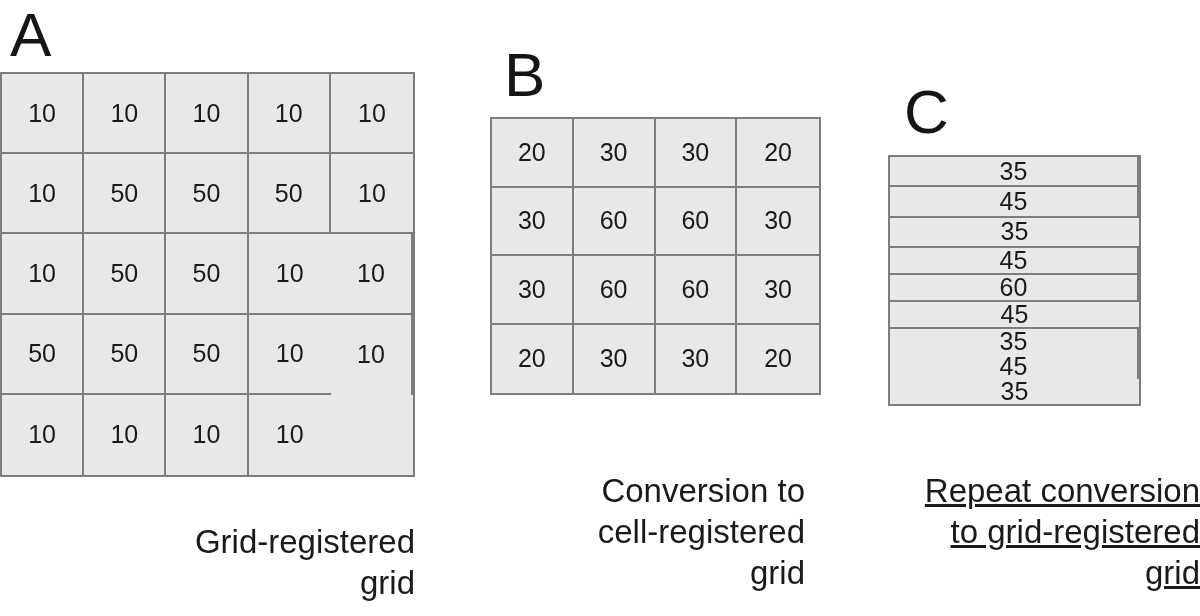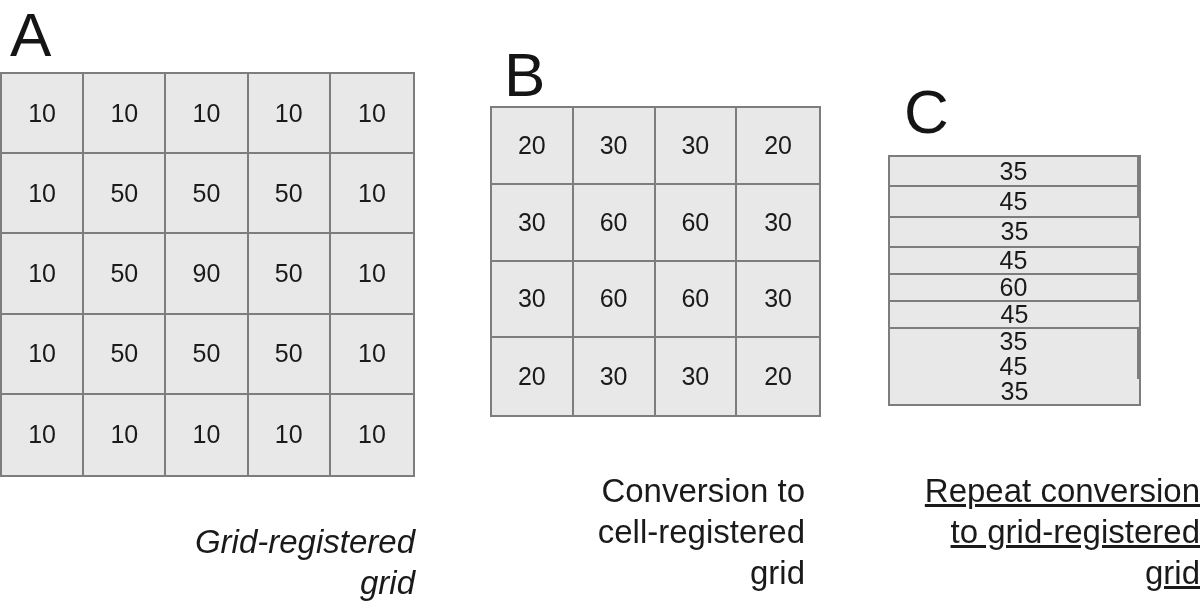--- a/index.html
+++ b/index.html
@@ -64,25 +64,25 @@
     line-height: 41px;
     color: #1a1a1a;
     white-space: pre-line;
   }
 
   
   #letter-a { left: 10px;  top: 4px; }
   #grid-a   { left: 0px;   top: 72px;  width: 415px; height: 405px;
               grid-template-columns: repeat(5, 1fr);
               grid-template-rows: repeat(5, 1fr); }
-  #caption-a{ left: 0px;   top: 521px; width: 415px; font-style: italic; }
+  #caption-a{ left: 0px;   top: 521px; width: 415px; }
 
   
   #letter-b { left: 504px; top: 44px; }
-  #grid-b   { left: 490px; top: 106px; width: 331px; height: 311px;
+  #grid-b   { left: 490px; top: 117px; width: 331px; height: 278px;
               grid-template-columns: repeat(4, 1fr);
               grid-template-rows: repeat(4, 1fr); }
   #caption-b{ left: 505px; top: 470px; width: 300px; }
 
   
   #letter-c { left: 904px; top: 81px; }
   #grid-c   { left: 888px; top: 155px; width: 253px; height: 251px;
               grid-template-columns: repeat(1, 1fr);
               grid-template-rows: repeat(3, 1fr); }
   #caption-c{ left: 855px; top: 470px; width: 345px; text-decoration: underline; }
@@ -99,21 +99,20 @@
       <div class="cell">10</div>
       <div class="cell">10</div>
       <div class="cell last-col">10</div>
       <div class="cell">10</div>
       <div class="cell">50</div>
       <div class="cell">50</div>
       <div class="cell">50</div>
       <div class="cell last-col">10</div>
       <div class="cell">10</div>
       <div class="cell">50</div>
-      <div class="cell">90</div>
       <div class="cell">50</div>
       <div class="cell last-col">10</div>
       <div class="cell">10</div>
       <div class="cell">50</div>
       <div class="cell">50</div>
       <div class="cell">50</div>
       <div class="cell last-col">10</div>
       <div class="cell last-row">10</div>
       <div class="cell last-row">10</div>
       <div class="cell last-row">10</div>

